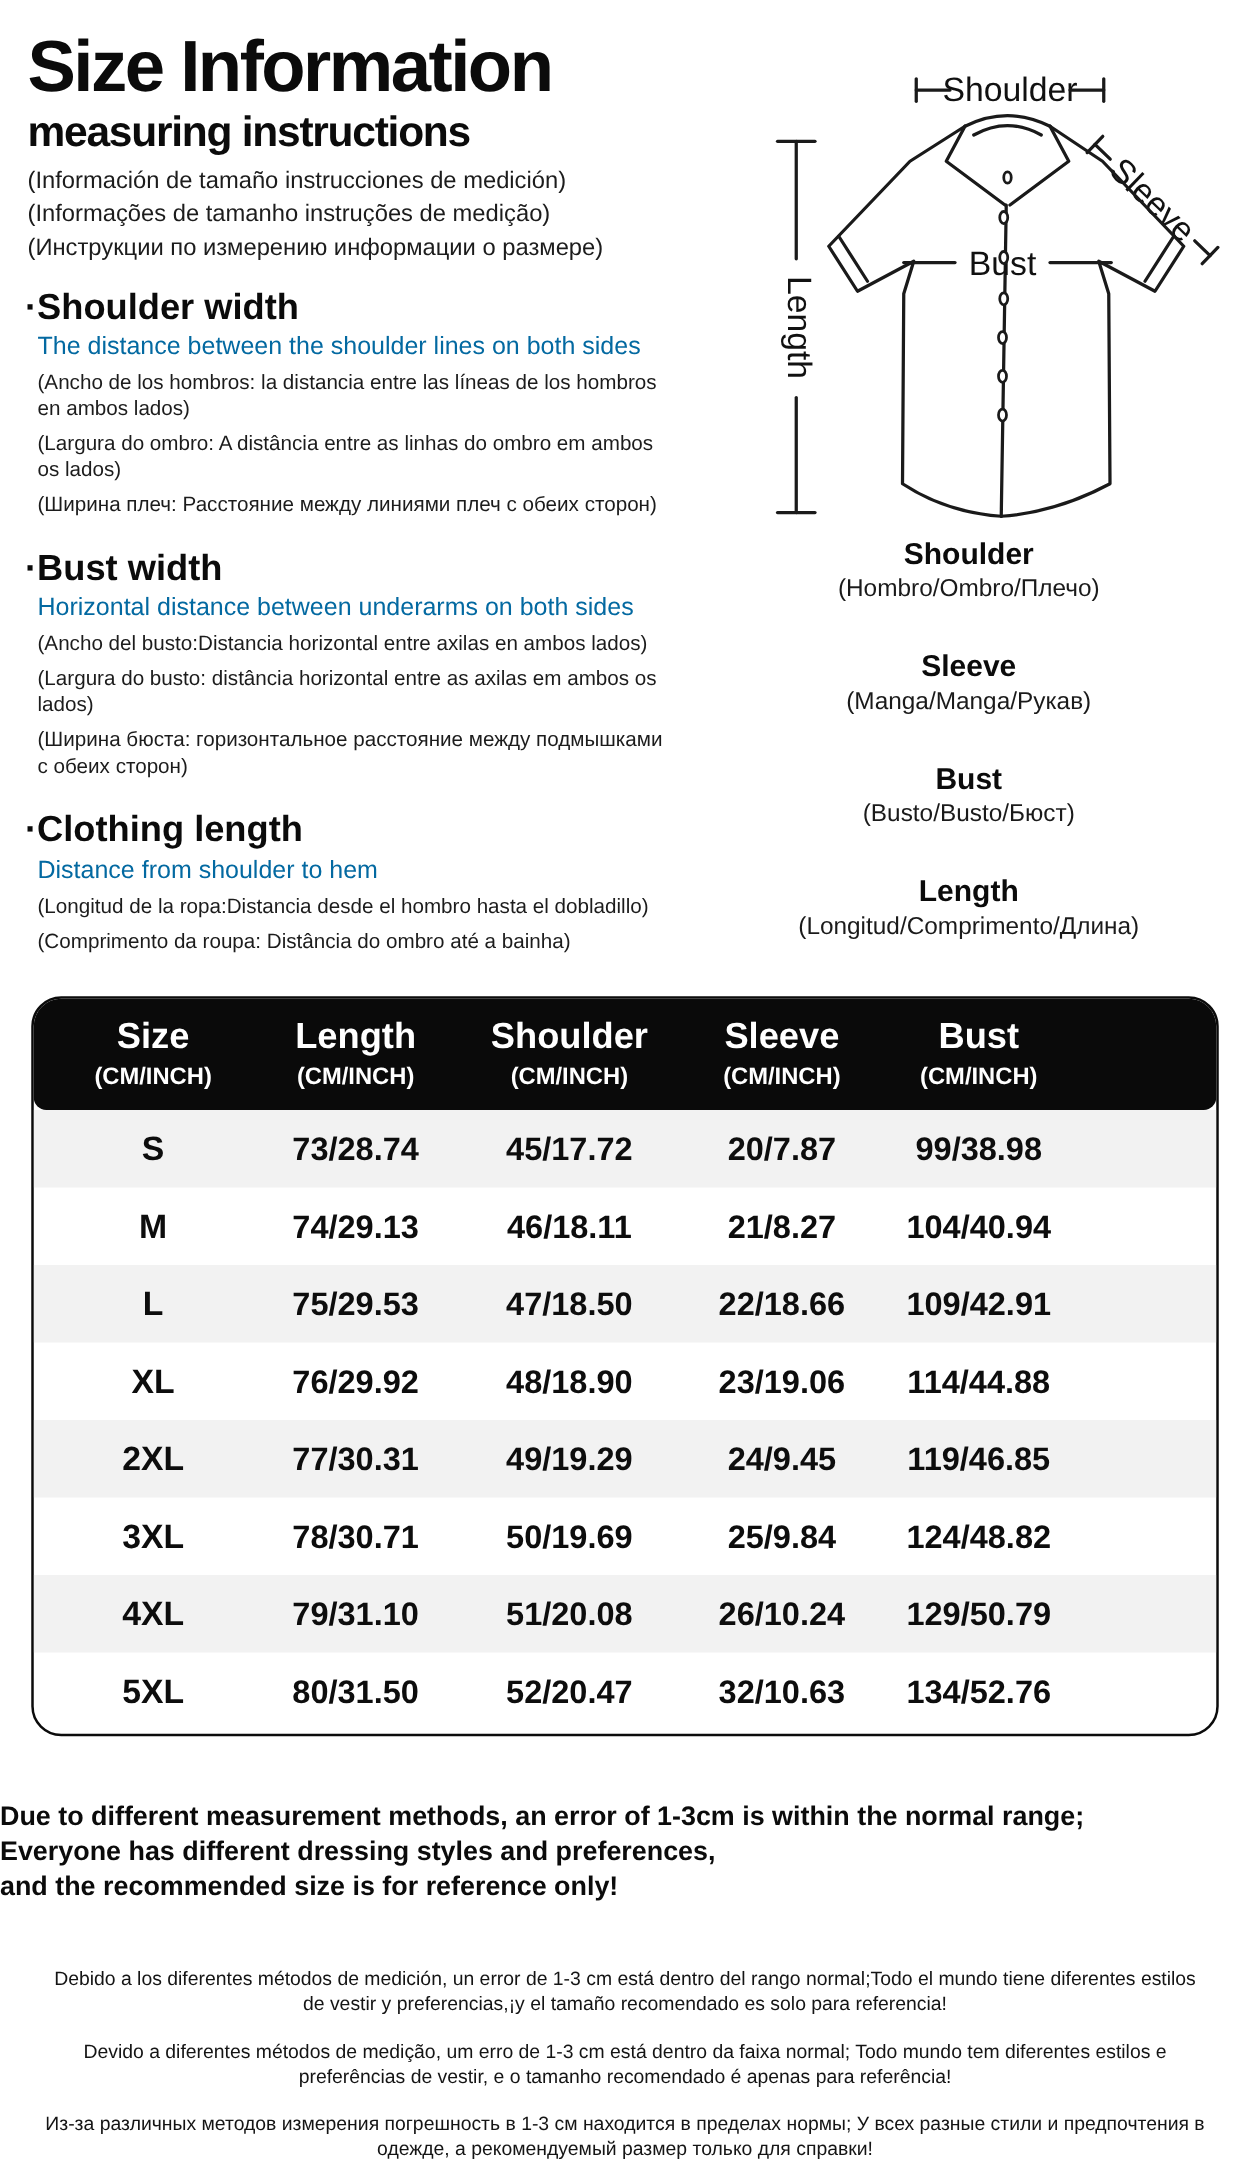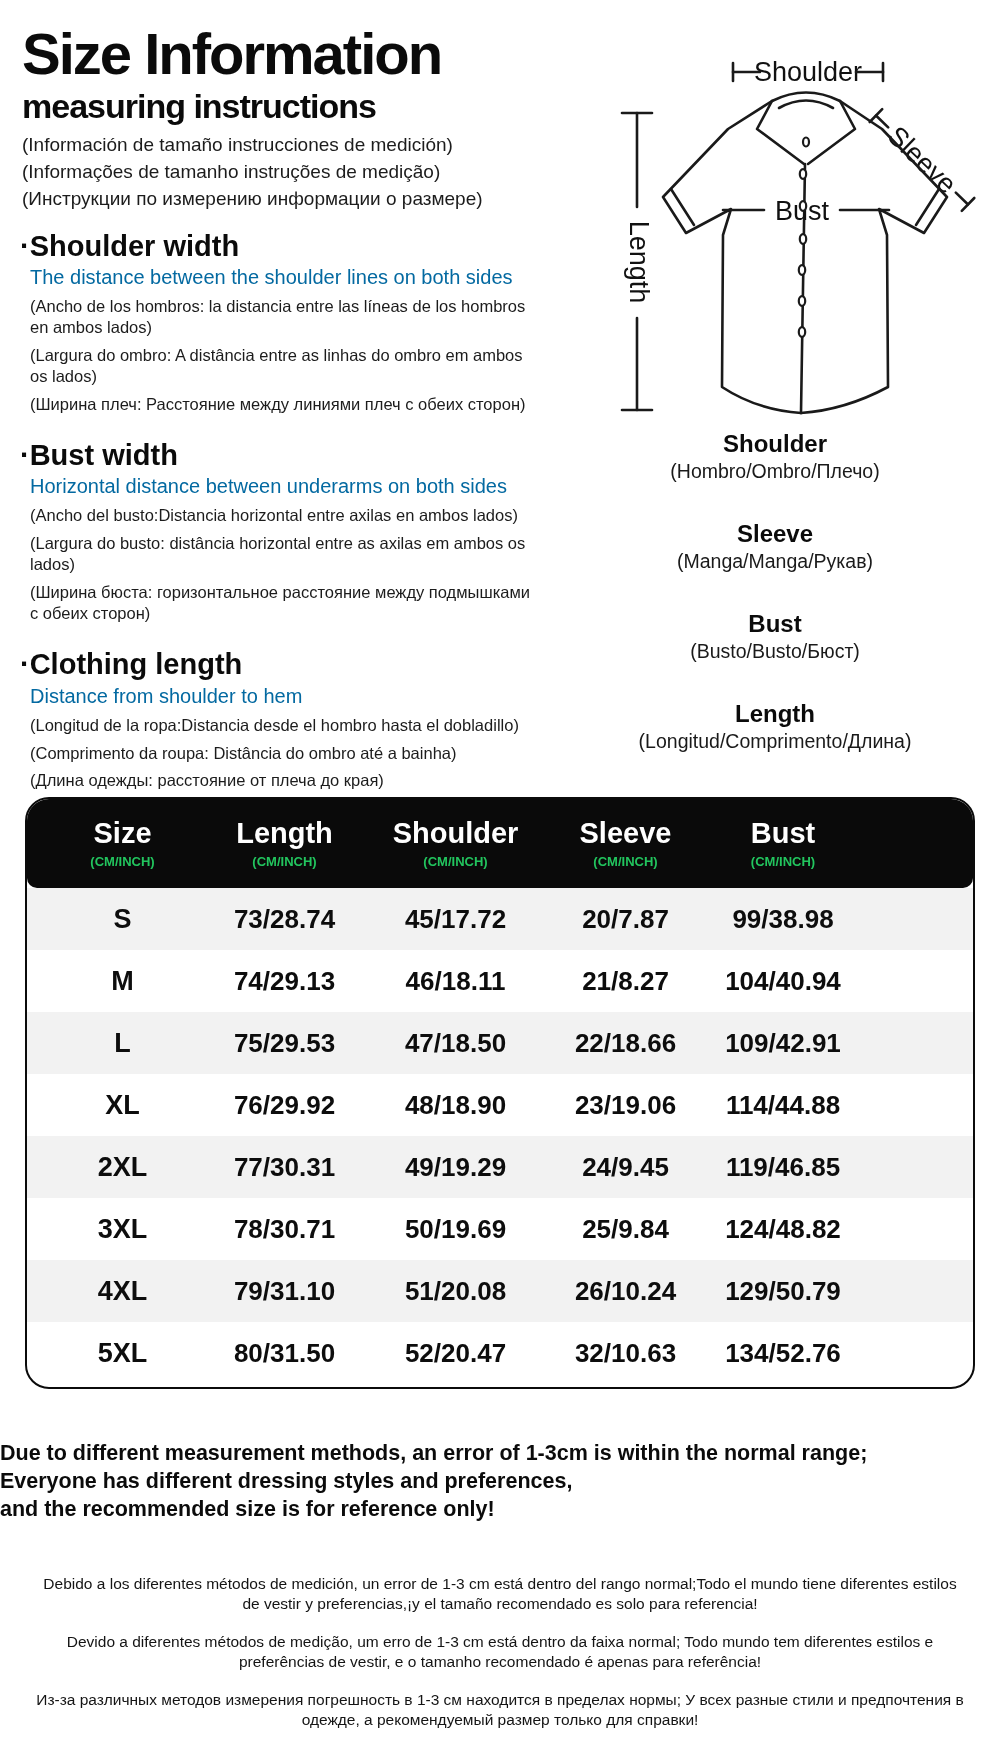--- a/index.html
+++ b/index.html
@@ -41,21 +41,21 @@
     left:25px; top:797px; width:950px; height:592px;
     border:2.5px solid #0b0b0b; border-radius:24px; overflow:hidden; background:#fff;
   }
   .t-head {
     height:89px; background:#0a0a0a; border-radius:13px 13px 10px 10px;
     display:grid; grid-template-columns:159px 165px 177px 163px 152px;
     padding-left:16px; align-items:center;
   }
   .t-hcell { display:flex; flex-direction:column; align-items:center; justify-content:center; }
   .t-hlabel { color:#fff; font-size:29px; font-weight:700; line-height:1.1; }
-  .t-hunit { color:#22c55e; font-size:13px; font-weight:700; margin-top:5px; }
+  .t-hunit { color:#ffffff; font-size:19px; font-weight:700; margin-top:5px; }
   .t-row {
     height:62px; display:grid; grid-template-columns:159px 165px 177px 163px 152px;
     padding-left:16px; align-items:center;
   }
   .t-row:nth-child(odd) { background:#f2f2f2; }
   .t-cell { text-align:center; font-size:26px; font-weight:700; color:#0d0d0d; }
   .t-size { font-size:27px; }
 
   
   .note-bold { left:0; top:1440px; width:1000px; }
@@ -91,21 +91,20 @@
       <div class="m-desc">Horizontal distance between underarms on both sides</div>
       <div class="m-trans">(Ancho del busto:Distancia horizontal entre axilas en ambos lados)</div>
       <div class="m-trans">(Largura do busto: distância horizontal entre as axilas em ambos os lados)</div>
       <div class="m-trans">(Ширина бюста: горизонтальное расстояние между подмышками с обеих сторон)</div>
     </div>
     <div class="m-section">
       <div class="m-head"><span class="m-bullet">·</span><span>Clothing length</span></div>
       <div class="m-desc">Distance from shoulder to hem</div>
       <div class="m-trans">(Longitud de la ropa:Distancia desde el hombro hasta el dobladillo)</div>
       <div class="m-trans">(Comprimento da roupa: Distância do ombro até a bainha)</div>
-      <div class="m-trans">(Длина одежды: расстояние от плеча до края)</div>
     </div>
   </div>
 
   <svg class="abs shirt-svg" viewBox="555 42 445 392" xmlns="http://www.w3.org/2000/svg">
 
     <g>
       <line x1="733" y1="63" x2="733" y2="81"></line>
       <line x1="733" y1="72" x2="760" y2="72"></line>
       <text x="808" y="81" text-anchor="middle">Shoulder</text>
       <line x1="856" y1="72" x2="883" y2="72"></line>

